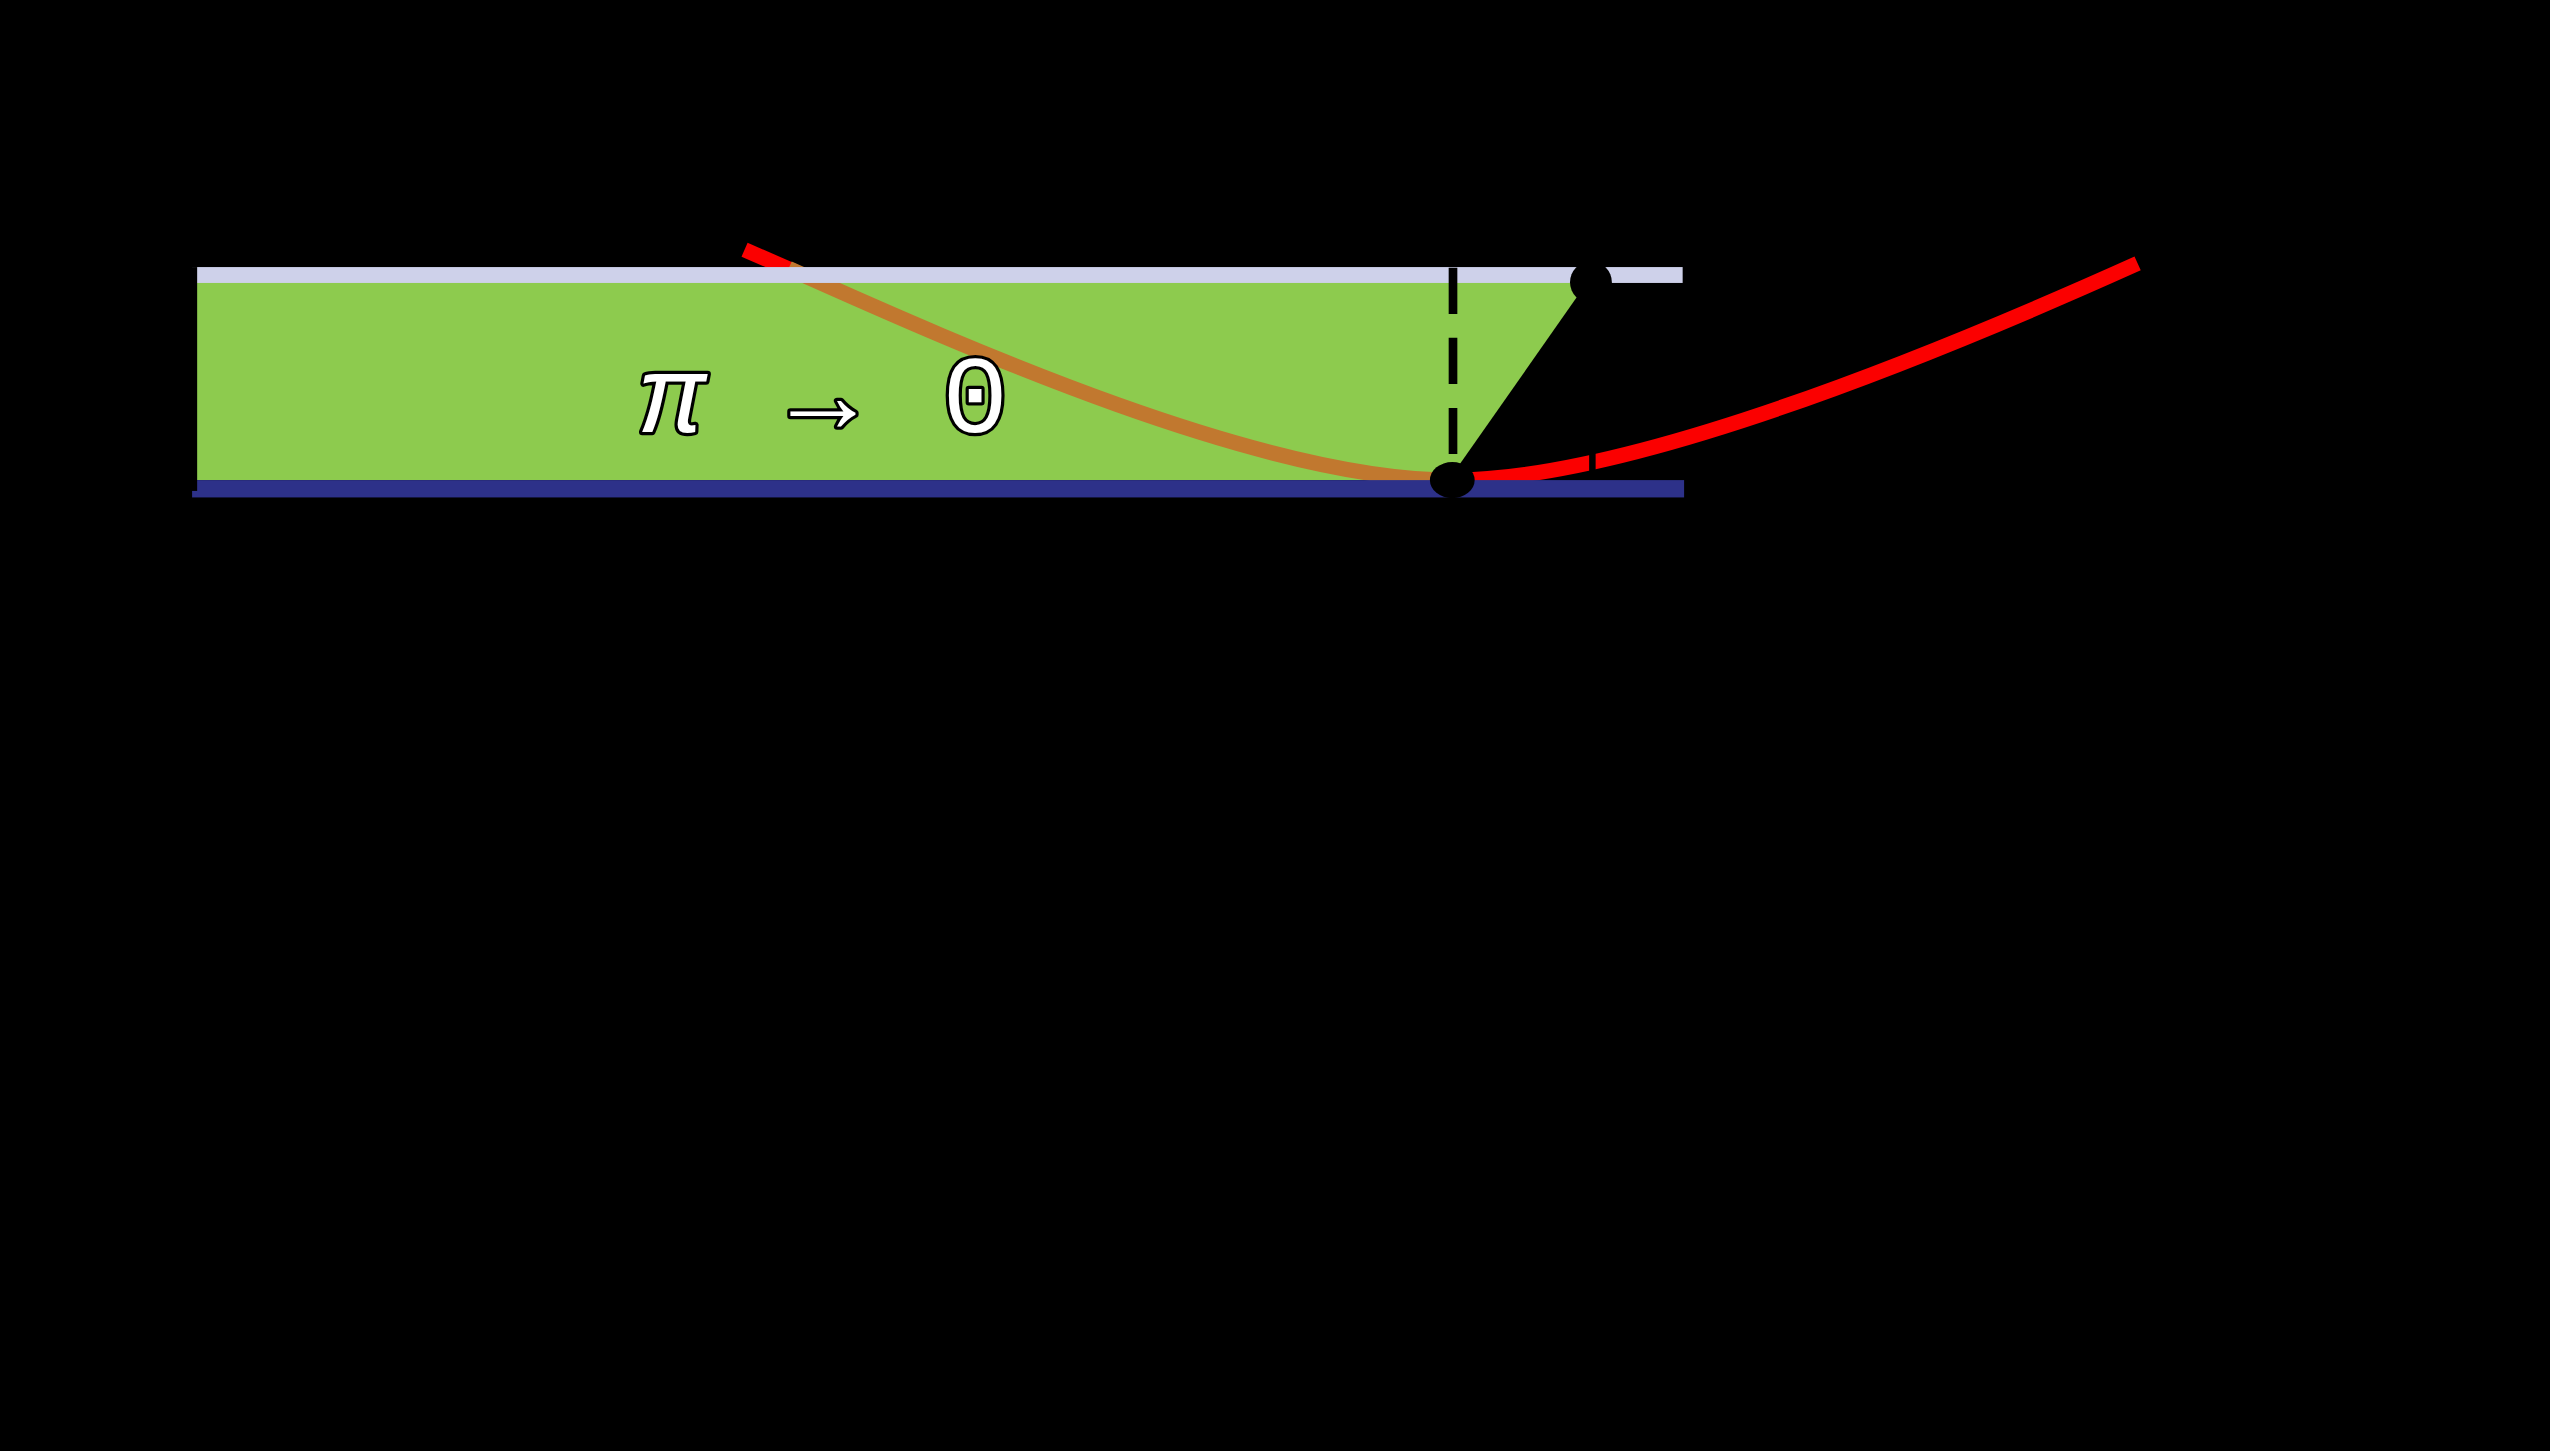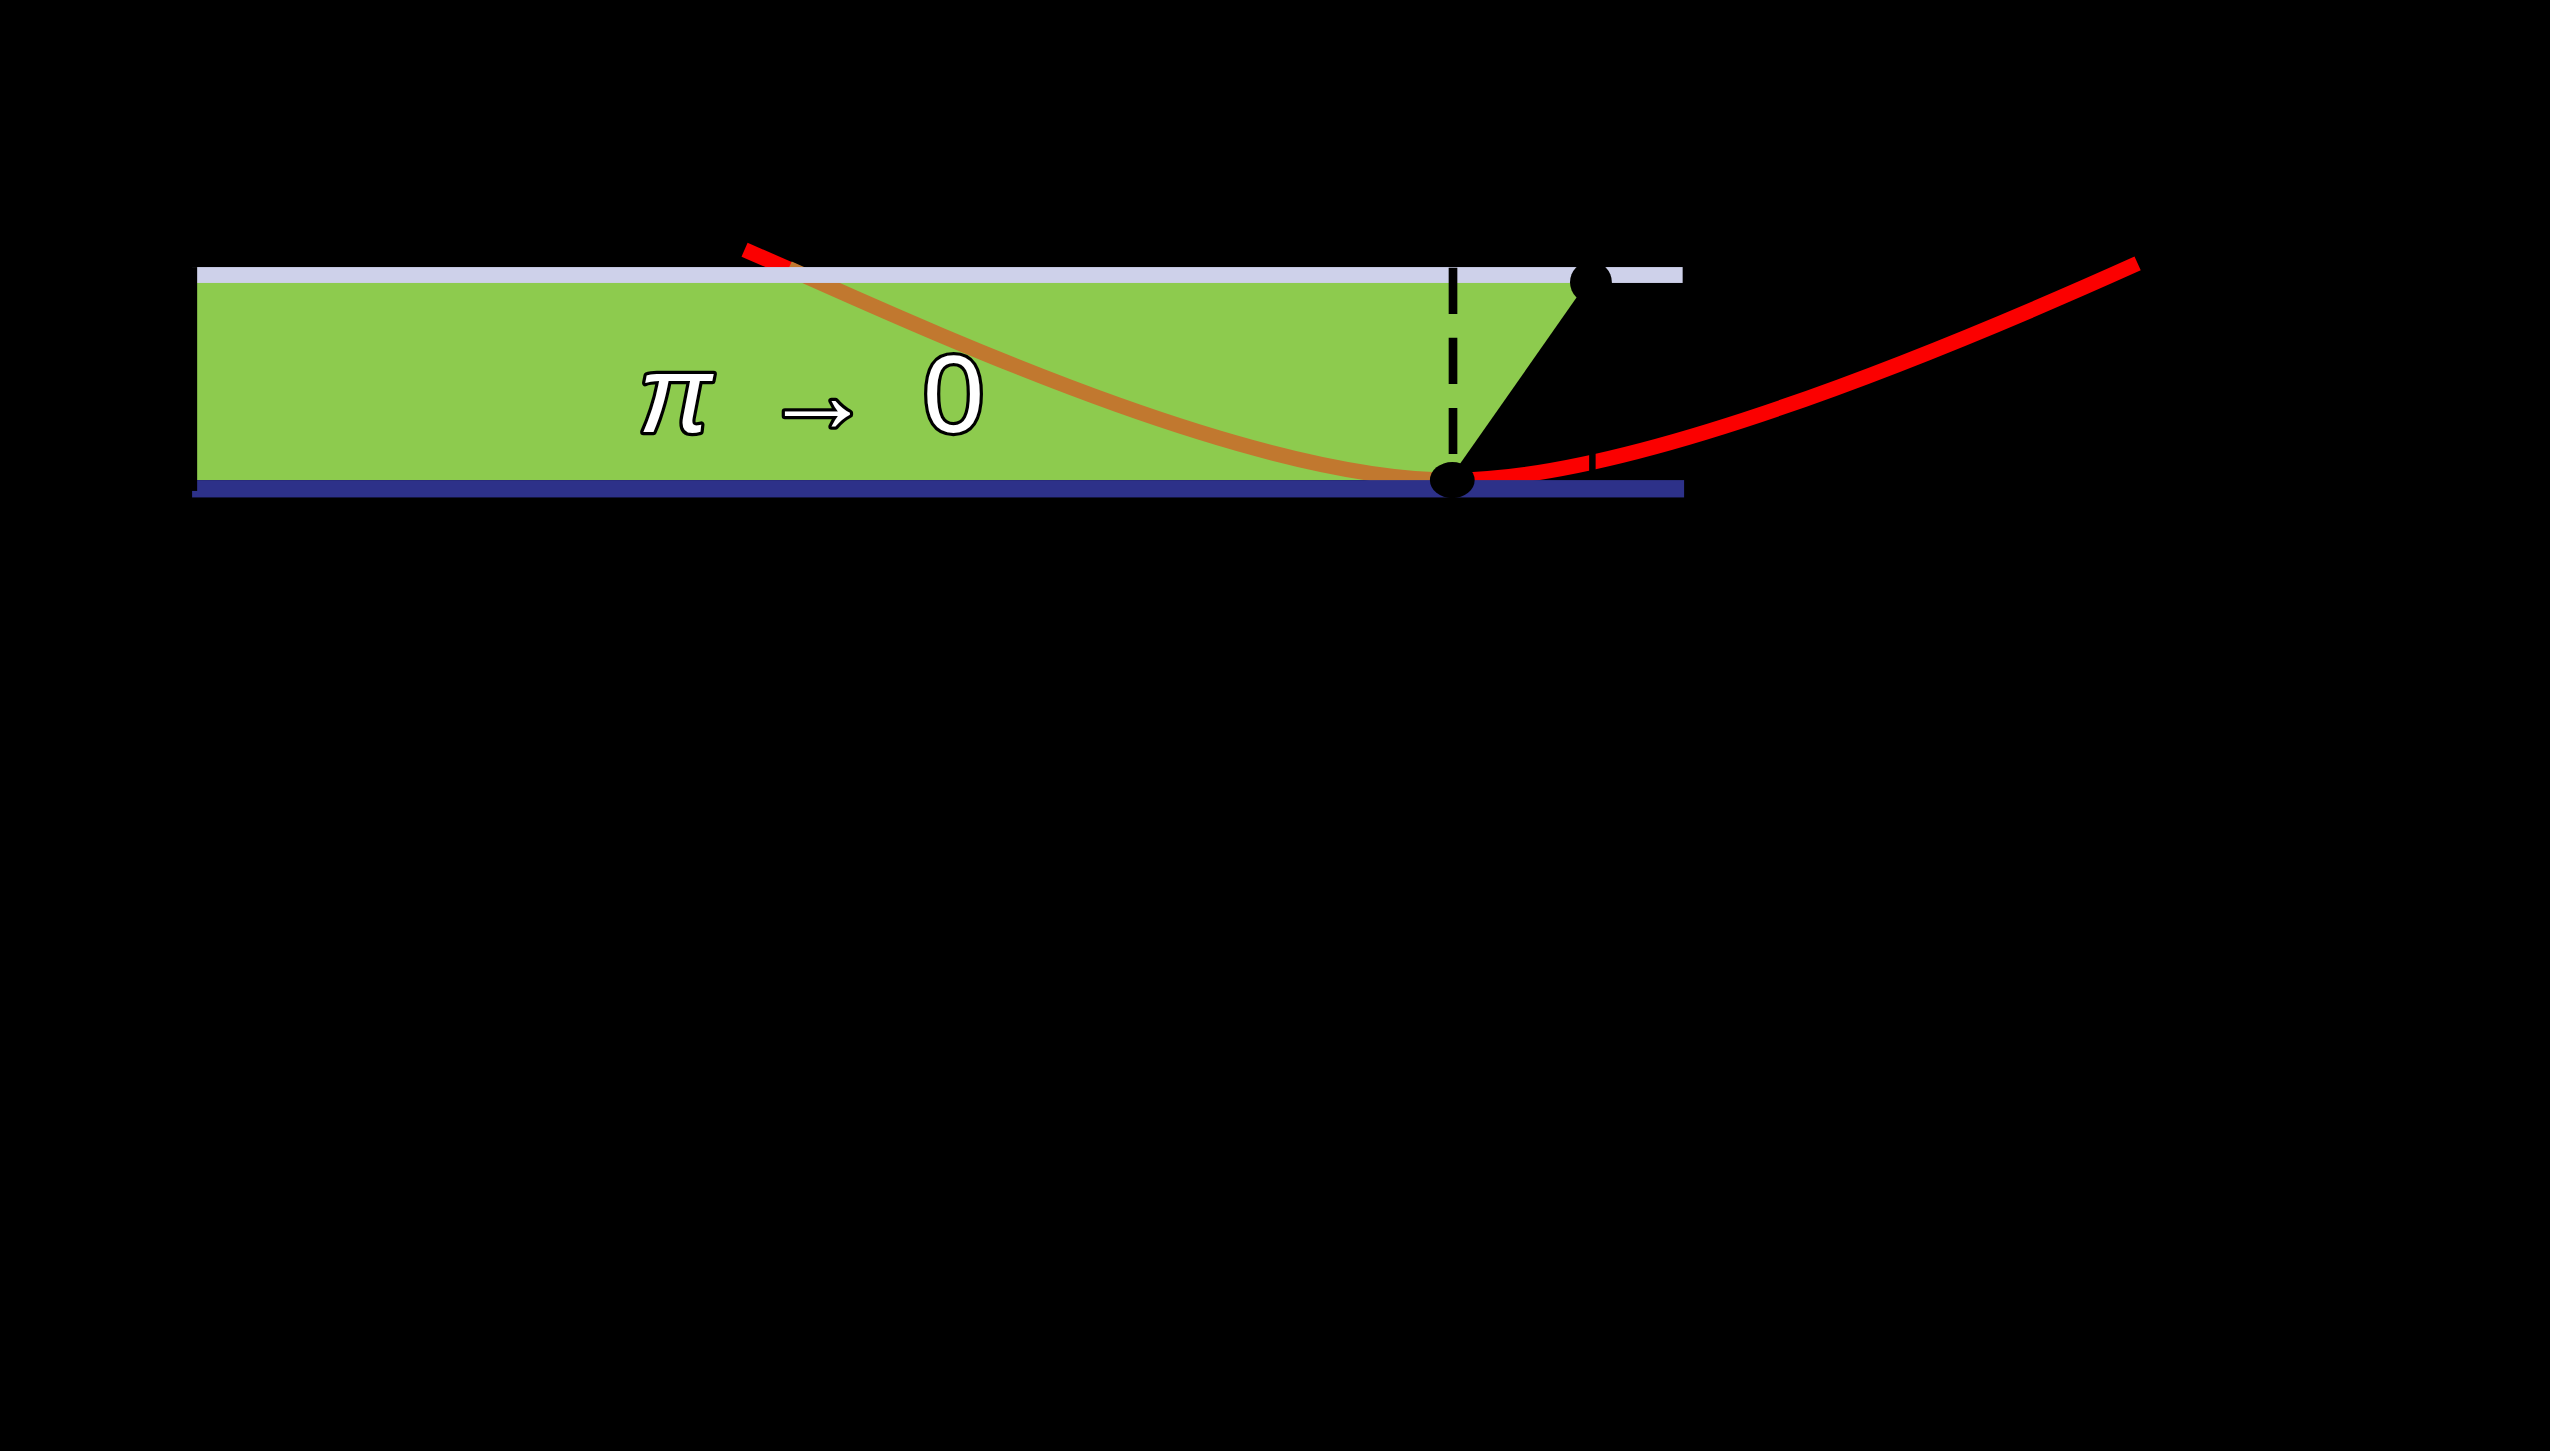--- a/index.html
+++ b/index.html
@@ -6,21 +6,21 @@
     margin: 0;
     padding: 0;
     background: #000000;
   }
   .stage {
     position: relative;
     width: 2290px;
     height: 1452px;
     background: #000000;
     overflow: hidden;
-    font-family: Liberation Sans, sans-serif;
+    font-family: Liberation Mono, monospace;
   }
   .stage svg {
     display: block;
     width: 100%;
     height: 100%;
   }
 </style>
 </head>
 <body>
 

